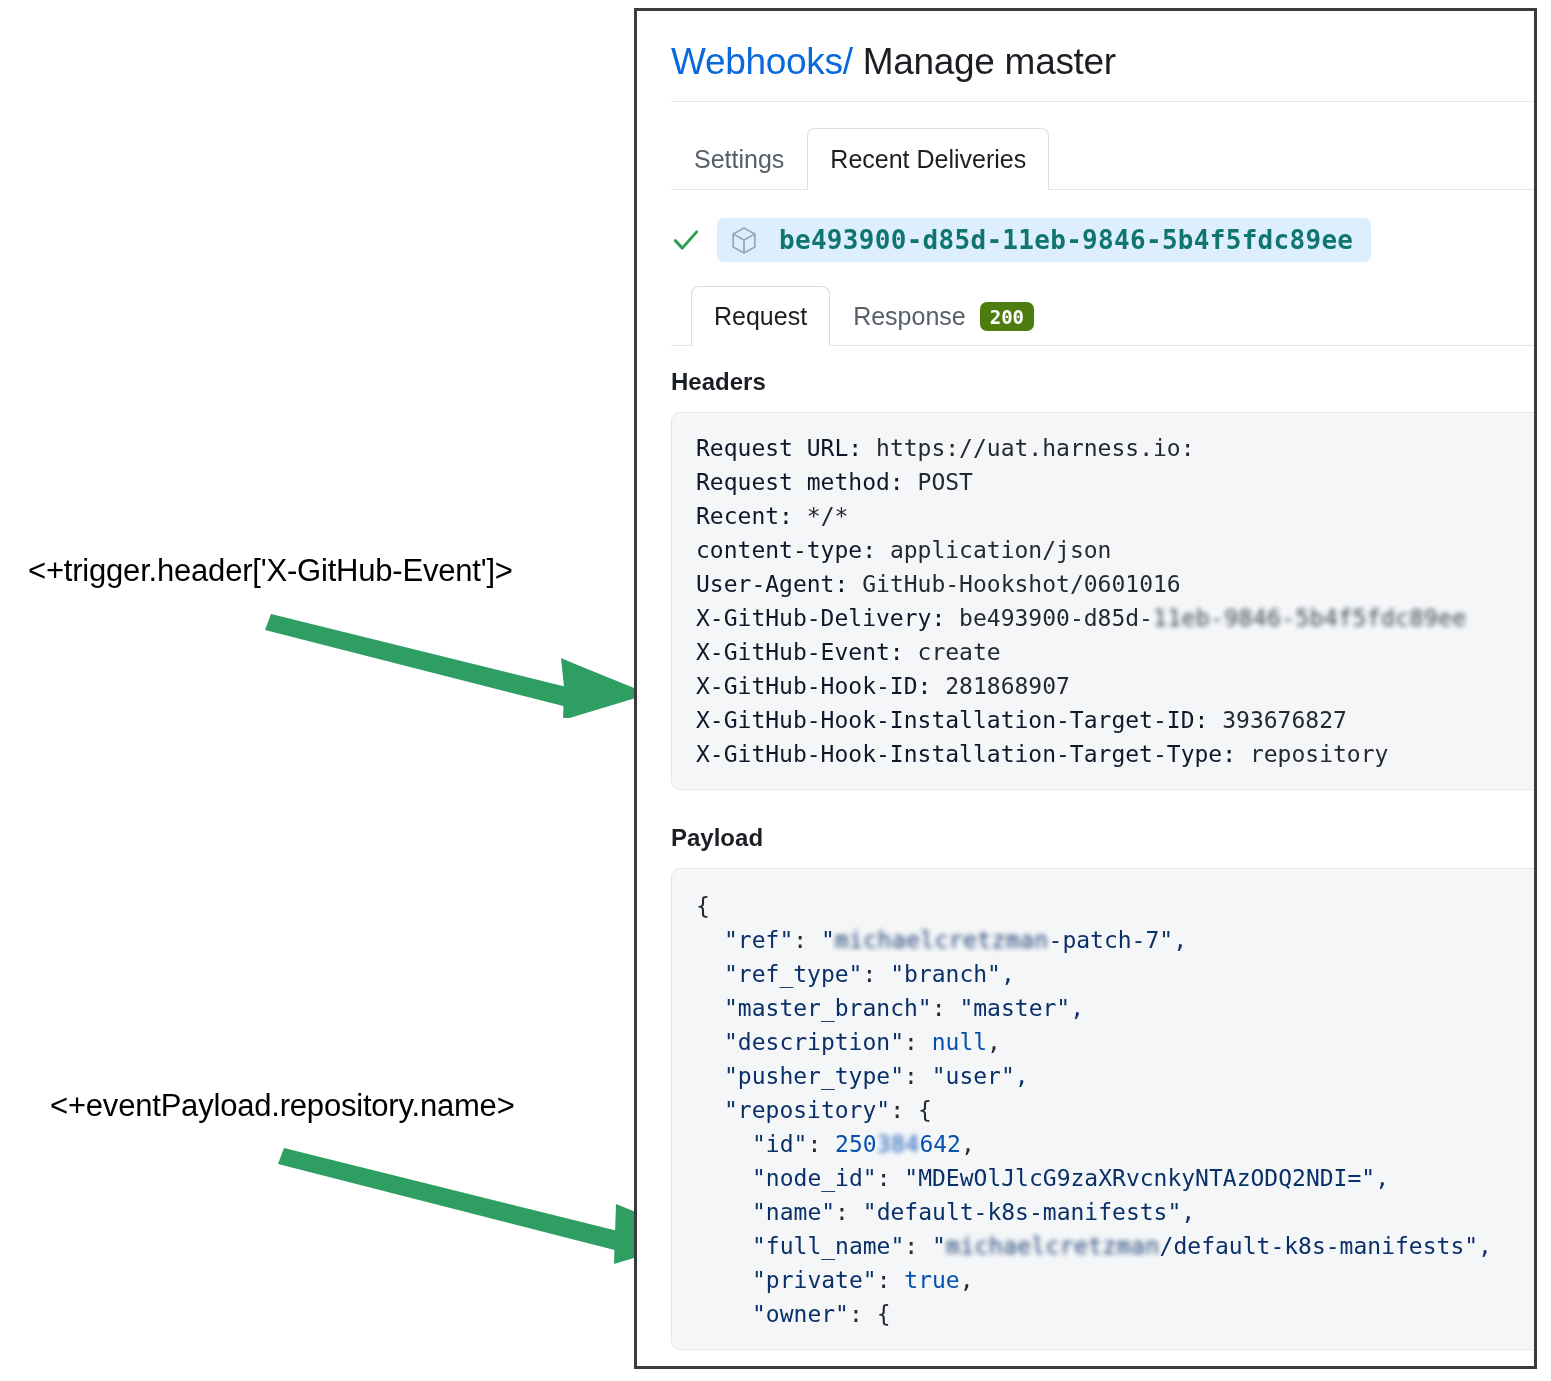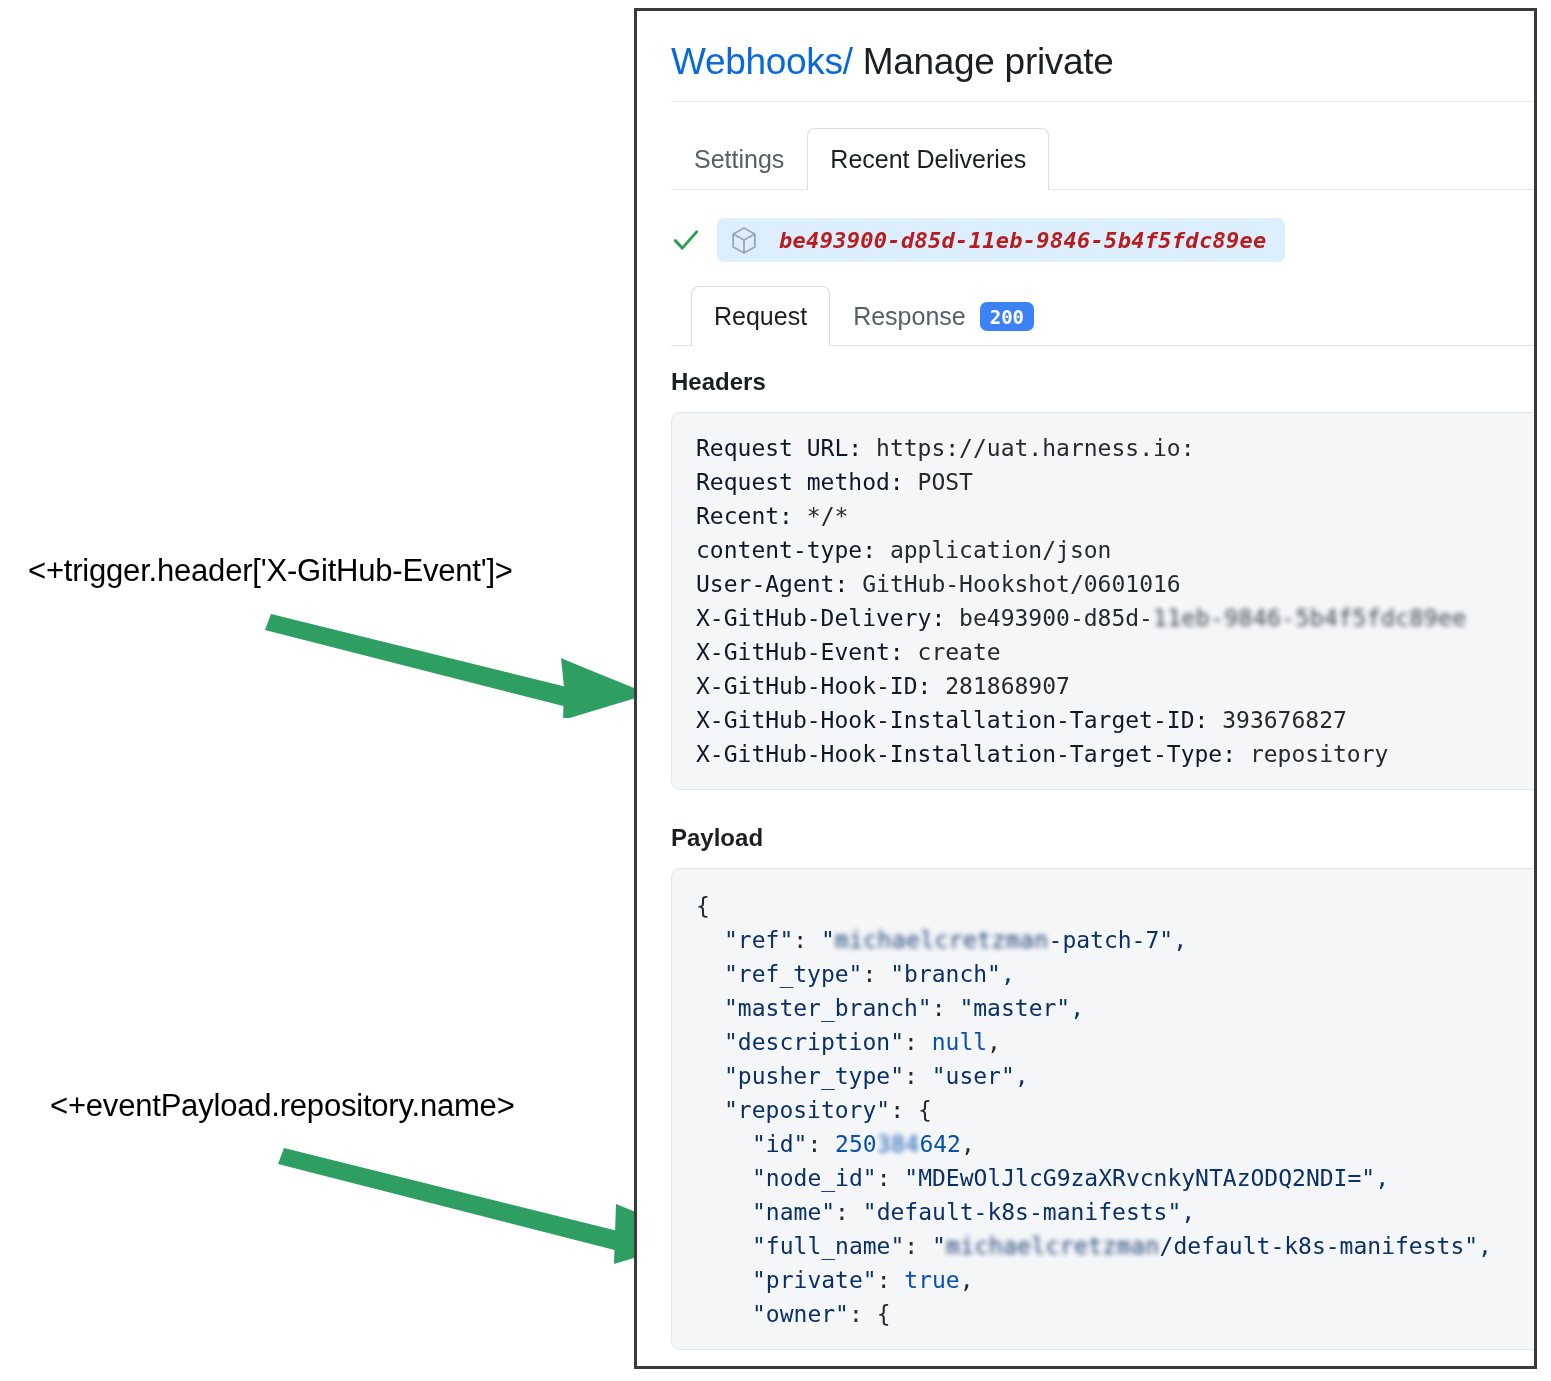--- a/index.html
+++ b/index.html
@@ -142,26 +142,25 @@
     cursor: pointer;
   }
   .cube-icon {
     width: 26px;
     height: 29px;
     margin-right: 22px;
     flex: 0 0 auto;
   }
   .delivery-id {
     font-family: "DejaVu Sans Mono", "Liberation Mono", monospace;
-    font-size: 22px;
+    font-size: 26px;
     font-weight: bold;
-    color: #b91c1c;
+    color: #0f766e;
     letter-spacing: 0.3px;
     white-space: nowrap;
-    font-style: italic;
   }
 
   
   .tabs-inner {
     position: relative;
     margin-top: 22px;
     height: 60px;
     width: 986px;
   }
   .tabs-inner::after {
@@ -198,21 +197,21 @@
   .tab-inner.active::after {
     content: "";
     position: absolute;
     left: 0; right: 0; bottom: -1px;
     height: 2px;
     background: #ffffff;
   }
   .status-badge {
     display: inline-block;
     margin-left: 14px;
-    background: #3b82f6;
+    background: #4d7c0f;
     color: #ffffff;
     font-family: "DejaVu Sans Mono", "Liberation Mono", monospace;
     font-size: 19px;
     font-weight: bold;
     border-radius: 7px;
     padding: 5px 10px 4px 10px;
     line-height: 20px;
   }
 
   
@@ -287,21 +286,21 @@
     <path d="M6,6 L368,96 L360,114 L0,22 Z"></path>
     <path d="M338,62 L422,96 L336,122 Z"></path>
   </g>
 </svg>
 
 <div class="panel">
   <div class="panel-inner">
 
     <h1 class="page-title">
       <span class="crumb-link">Webhooks</span><span class="crumb-sep">/</span>
-      <span class="crumb-current">Manage private</span>
+      <span class="crumb-current">Manage master</span>
     </h1>
 
     <div class="title-rule"></div>
 
     <div class="tabs-outer">
       <div class="tab">Settings</div><div class="tab active">Recent Deliveries</div>
     </div>
 
     <div class="delivery-row">
       <svg class="check-icon" viewBox="0 0 24 24" fill="none">

